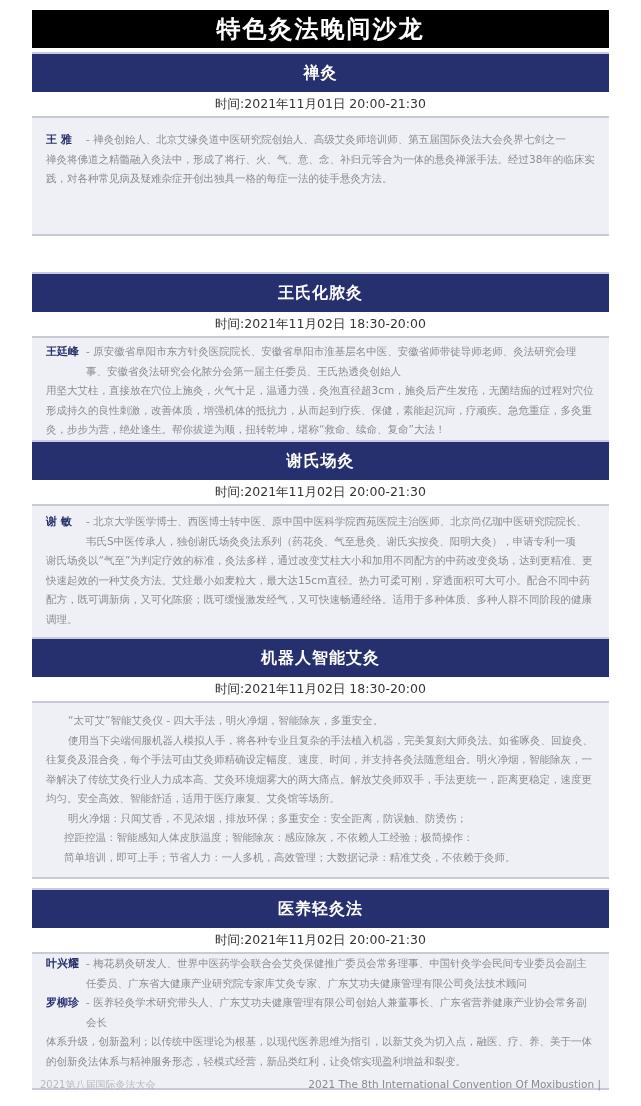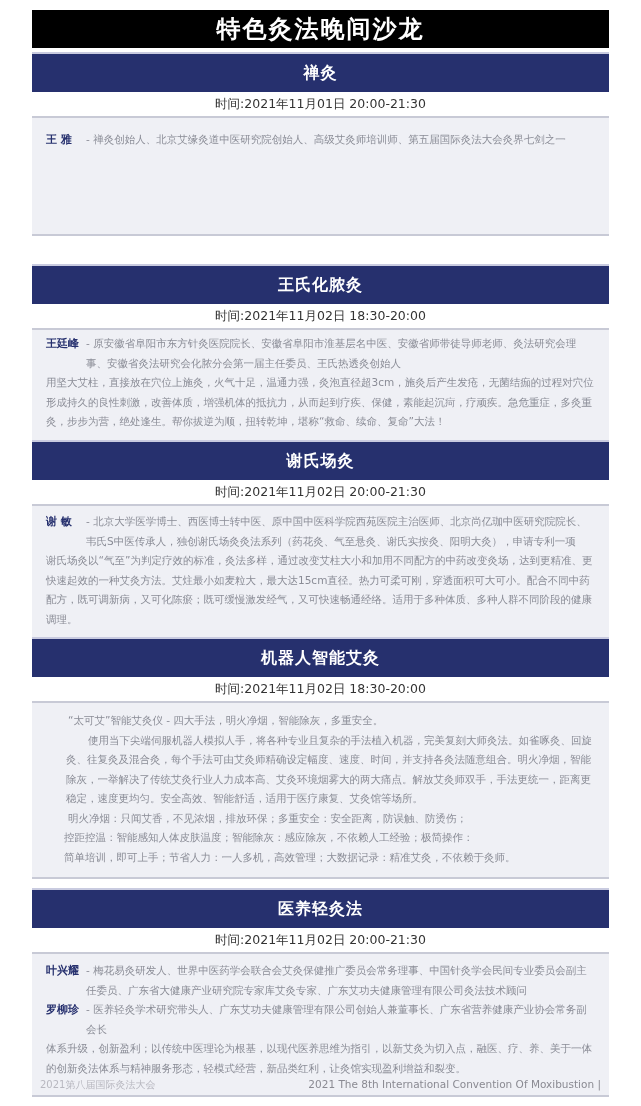--- a/index.html
+++ b/index.html
@@ -16,21 +16,21 @@
   .sec-time { height: 24px; line-height: 24px; text-align: center; font-size: 12.5px;
               color: #333; background: #fff; border-bottom: 2px solid #c8cad6; }
   .sec-body { background: #eff0f5; padding: 8px 14px 10px 14px; font-size: 10.5px;
               line-height: 19.5px; color: #8a8c96; border-bottom: 2px solid #c8cad6; }
   .person { position: relative; padding-left: 40px; }
   .pname { position: absolute; left: 0; top: 0; color: #26306e; font-weight: bold;
            font-size: 11px; }
   .pdash { color: #8a8c96; }
   .desc { text-indent: 0; }
   .indent { padding-left: 22px; }
-  .indent-first { text-indent: 22px; margin-left: 20px; }
+  .indent-first { text-indent: 22px; }
   .footer { position: absolute; top: 1078px; left: 32px; width: 577px; height: 16px;
             font-size: 10px; color: #b8b8c0; }
   .footer-left { position: absolute; left: 8px; top: 0; }
   .footer-right { position: absolute; right: 8px; top: 0; color: #8a8a92; font-size: 10.5px; }
 </style>
 </head>
 <body>
 
 <div class="page">
   <div class="main-title">特色灸法晚间沙龙</div>
@@ -38,26 +38,27 @@
 
 <div class="page" style="top:52px;">
   <div class="section" style="top:0;border-radius:21px;">
     <div class="sec-title">禅灸</div>
     <div class="sec-time">时间:2021年11月01日  20:00-21:30</div>
     <div class="sec-body" style="height:94px;padding-top:12px;">
       <div class="person">
         <span class="pname">王  雅</span>
         <span class="pdash">- </span><span>禅灸创始人、北京艾缘灸道中医研究院创始人、高级艾灸师培训师、第五届国际灸法大会灸界七剑之一</span>
       </div>
+      <div class="desc">禅灸将佛道之精髓融入灸法中，形成了将行、火、气、意、念、补归元等合为一体的悬灸禅派手法。经过38年的临床实践，对各种常见病及疑难杂症开创出独具一格的每症一法的徒手悬灸方法。</div>
     </div>
   </div>
 </div>
 
 <div class="page" style="top:264px;">
-  <div class="section" style="top:0;">
+  <div class="section" style="top:8px;">
     <div class="sec-title">王氏化脓灸</div>
     <div class="sec-time">时间:2021年11月02日  18:30-20:00</div>
     <div class="sec-body" style="height:96px;padding-top:4px;">
       <div class="person">
         <span class="pname">王廷峰</span>
         <span class="pdash">- </span><span>原安徽省阜阳市东方针灸医院院长、安徽省阜阳市淮基层名中医、安徽省师带徒导师老师、灸法研究会理事、安徽省灸法研究会化脓分会第一届主任委员、王氏热透灸创始人</span>
       </div>
       <div class="desc">用坚大艾柱，直接放在穴位上施灸，火气十足，温通力强，灸泡直径超3cm，施灸后产生发疮，无菌结痂的过程对穴位形成持久的良性刺激，改善体质，增强机体的抵抗力，从而起到疗疾、保健，素能起沉疴，疗顽疾。急危重症，多灸重灸，步步为营，绝处逢生。帮你拔逆为顺，扭转乾坤，堪称“救命、续命、复命”大法！</div>
     </div>
   </div>
@@ -88,21 +89,21 @@
       <div class="indent" style="padding-left:18px;">控距控温：智能感知人体皮肤温度；智能除灰：感应除灰，不依赖人工经验；极简操作：</div>
       <div class="indent" style="padding-left:18px;">简单培训，即可上手；节省人力：一人多机，高效管理；大数据记录：精准艾灸，不依赖于灸师。</div>
     </div>
   </div>
 </div>
 
 <div class="page" style="top:872px;">
   <div class="section" style="top:16px;border-radius:14px;">
     <div class="sec-title">医养轻灸法</div>
     <div class="sec-time">时间:2021年11月02日  20:00-21:30</div>
-    <div class="sec-body" style="height:124px;padding-top:7px;">
+    <div class="sec-body" style="height:124px;padding-top:0;">
       <div class="person">
         <span class="pname">叶兴耀</span>
         <span class="pdash">- </span><span>梅花易灸研发人、世界中医药学会联合会艾灸保健推广委员会常务理事、中国针灸学会民间专业委员会副主任委员、广东省大健康产业研究院专家库艾灸专家、广东艾功夫健康管理有限公司灸法技术顾问</span>
       </div>
       <div class="person">
         <span class="pname">罗柳珍</span>
         <span class="pdash">- </span><span>医养轻灸学术研究带头人、广东艾功夫健康管理有限公司创始人兼董事长、广东省营养健康产业协会常务副会长</span>
       </div>
       <div class="desc">体系升级，创新盈利；以传统中医理论为根基，以现代医养思维为指引，以新艾灸为切入点，融医、疗、养、美于一体的创新灸法体系与精神服务形态，轻模式经营，新品类红利，让灸馆实现盈利增益和裂变。</div>
     </div>

